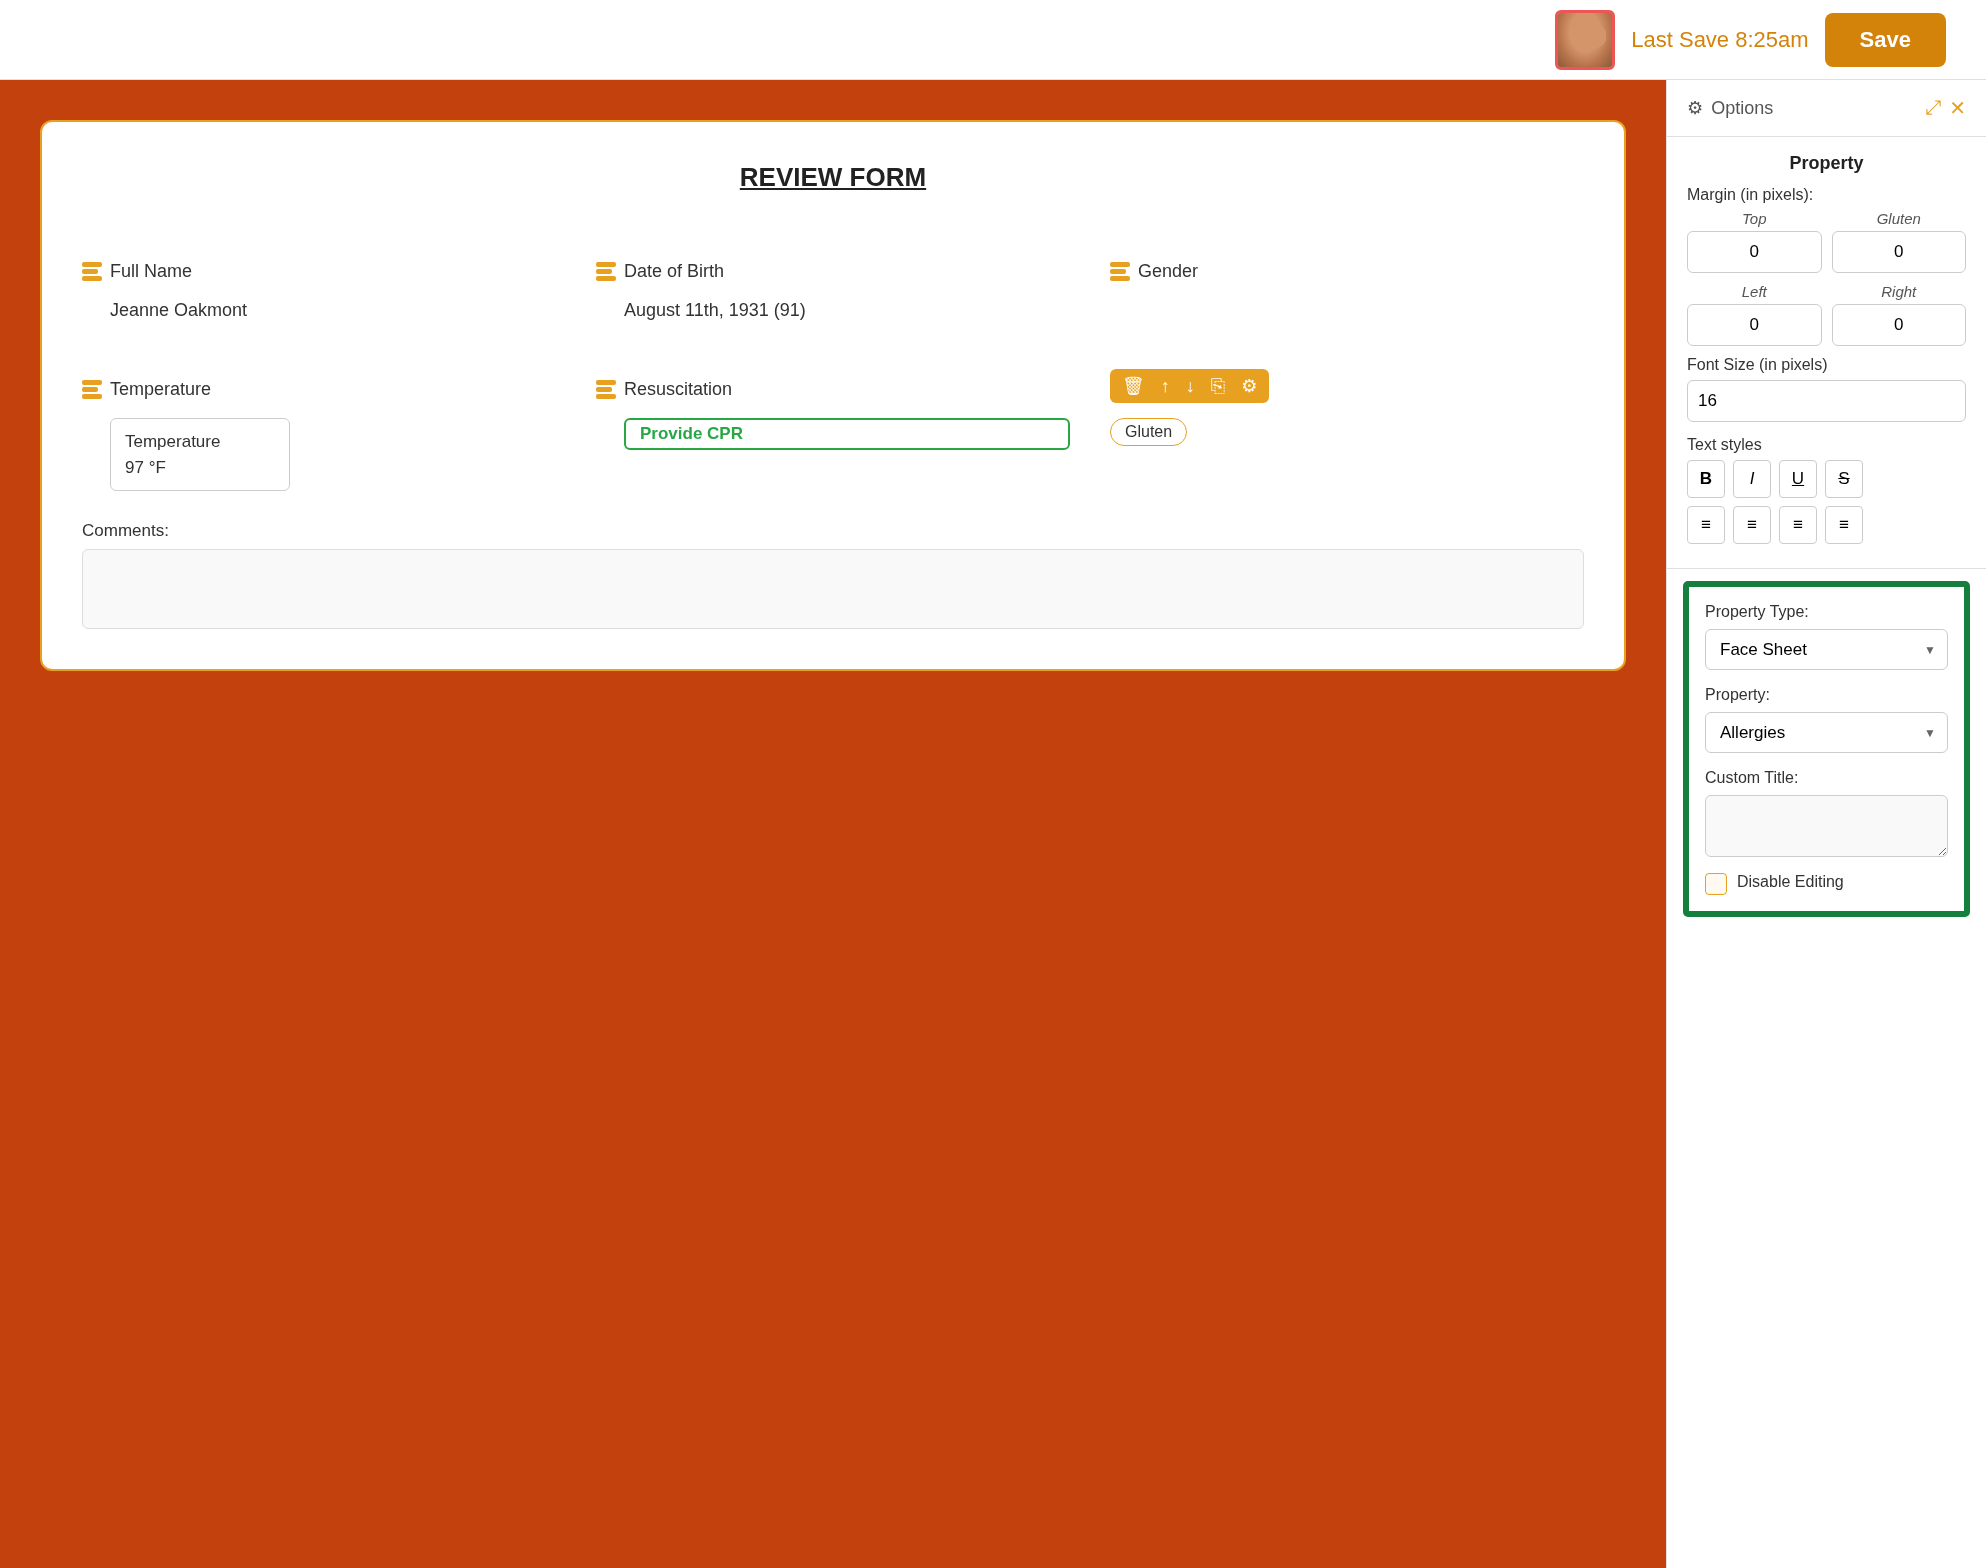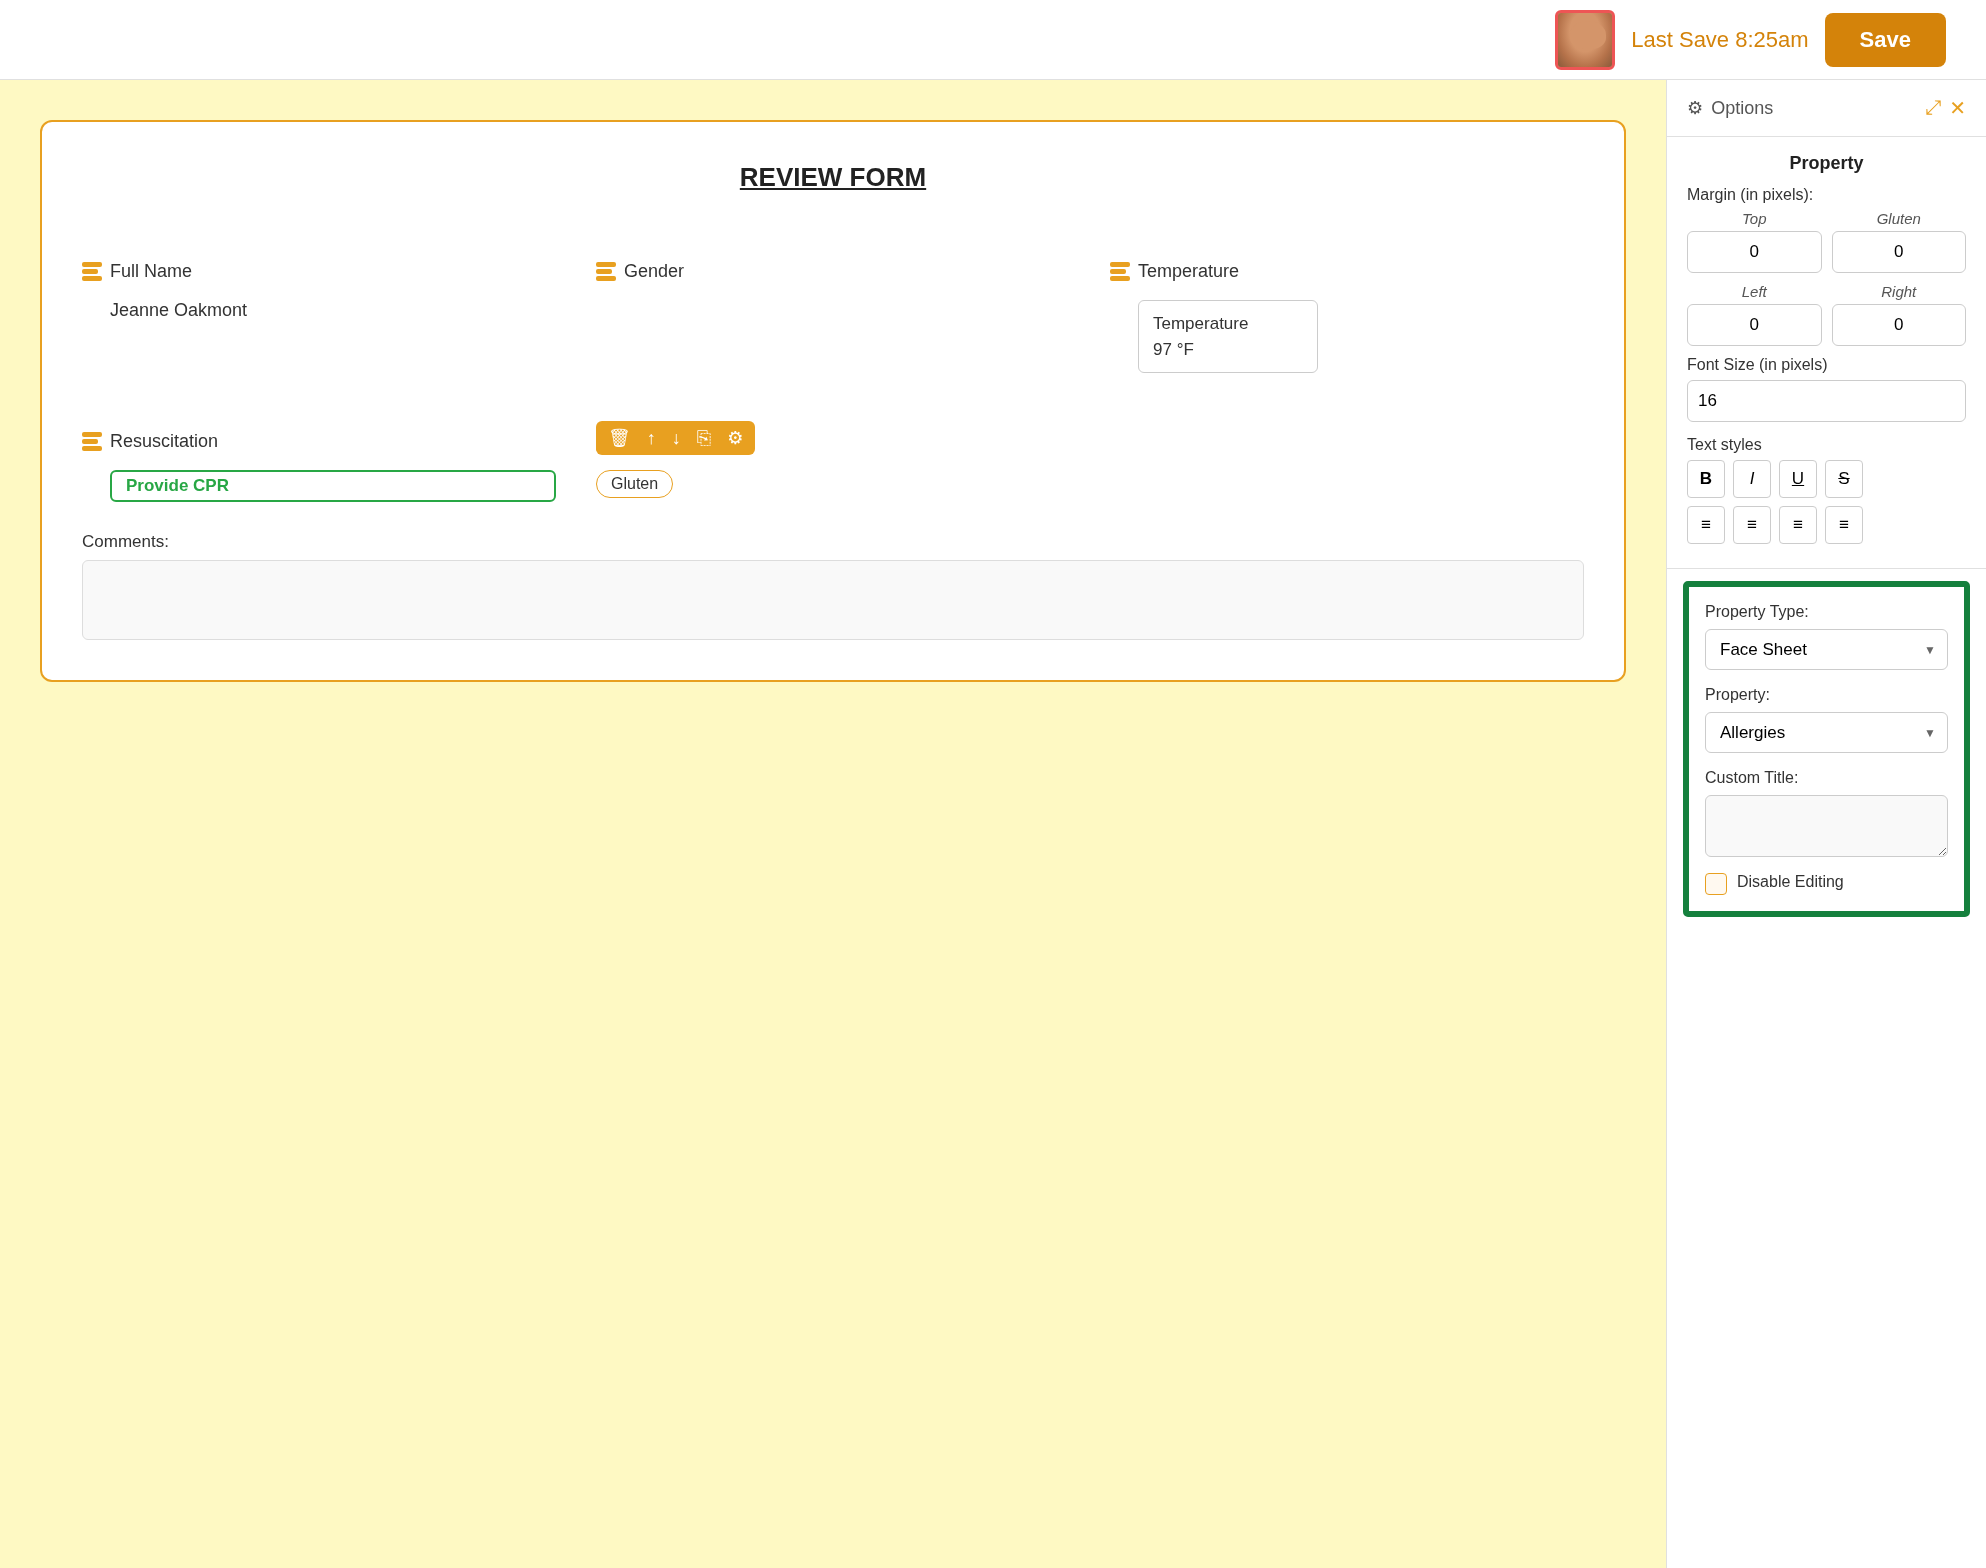--- a/index.html
+++ b/index.html
@@ -67,21 +67,21 @@
     .main-layout {
       display: flex;
       width: 100%;
       min-height: calc(1568px - 80px);
     }
 
     
     .form-area {
       flex: 1;
       padding: 40px;
-      background: #fef9c3;
+      background: #c2410c;
     }
 
     .review-card {
       border: 2px solid #e8a020;
       border-radius: 12px;
       background: #fff;
       padding: 40px;
     }
 
     .review-title {
@@ -423,20 +423,31 @@
             <div class="db-icon">
                 <span></span>
                 <span></span>
                 <span></span>
               </div>
             <span>Full Name</span>
           </div>
           <div class="field-value">Jeanne Oakmont</div>
         </div>
 
+        <div class="field-group">
+          <div class="field-label">
+            <div class="db-icon">
+                <span></span>
+                <span></span>
+                <span></span>
+              </div>
+            <span>Date of Birth</span>
+          </div>
+          <div class="field-value">August 11th, 1931 (91)</div>
+        </div>
 
         <div class="field-group">
           <div class="field-label">
             <div class="db-icon">
                 <span></span>
                 <span></span>
                 <span></span>
               </div>
             <span>Gender</span>
           </div>

